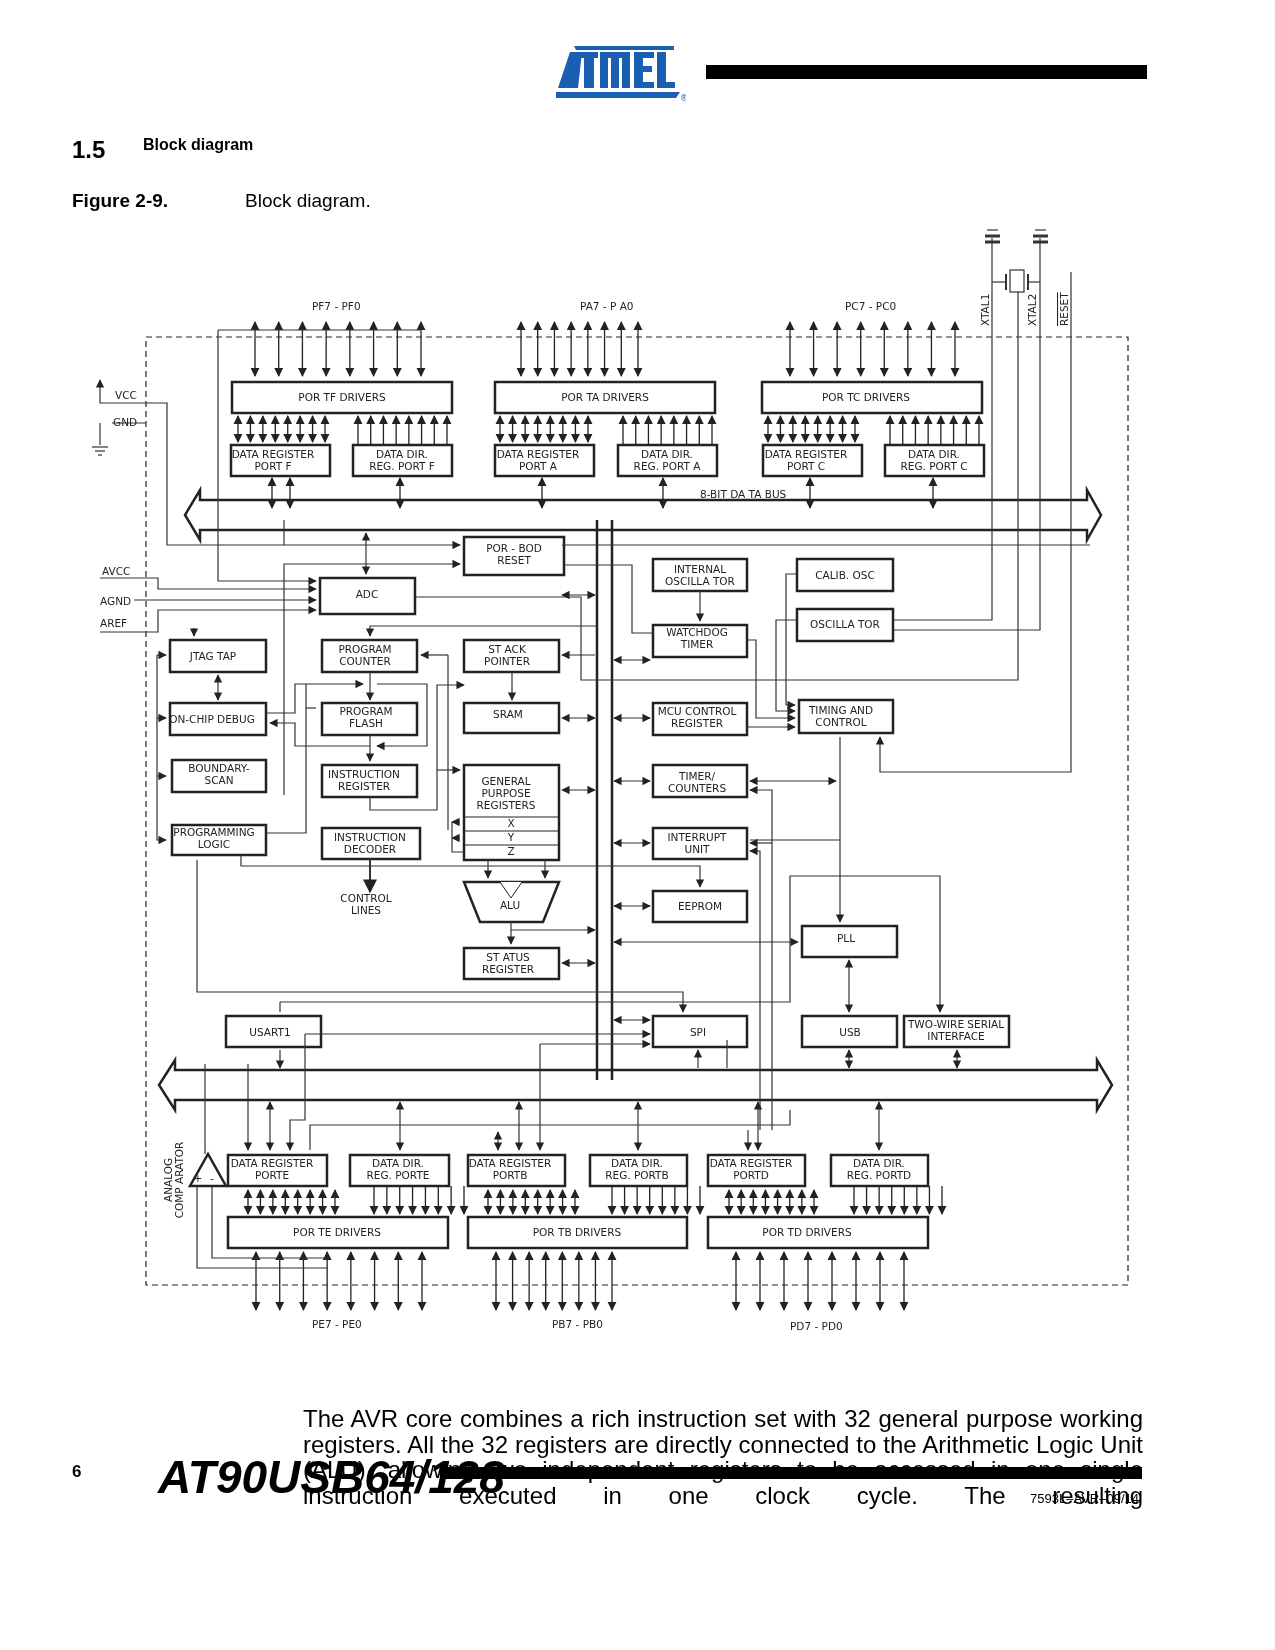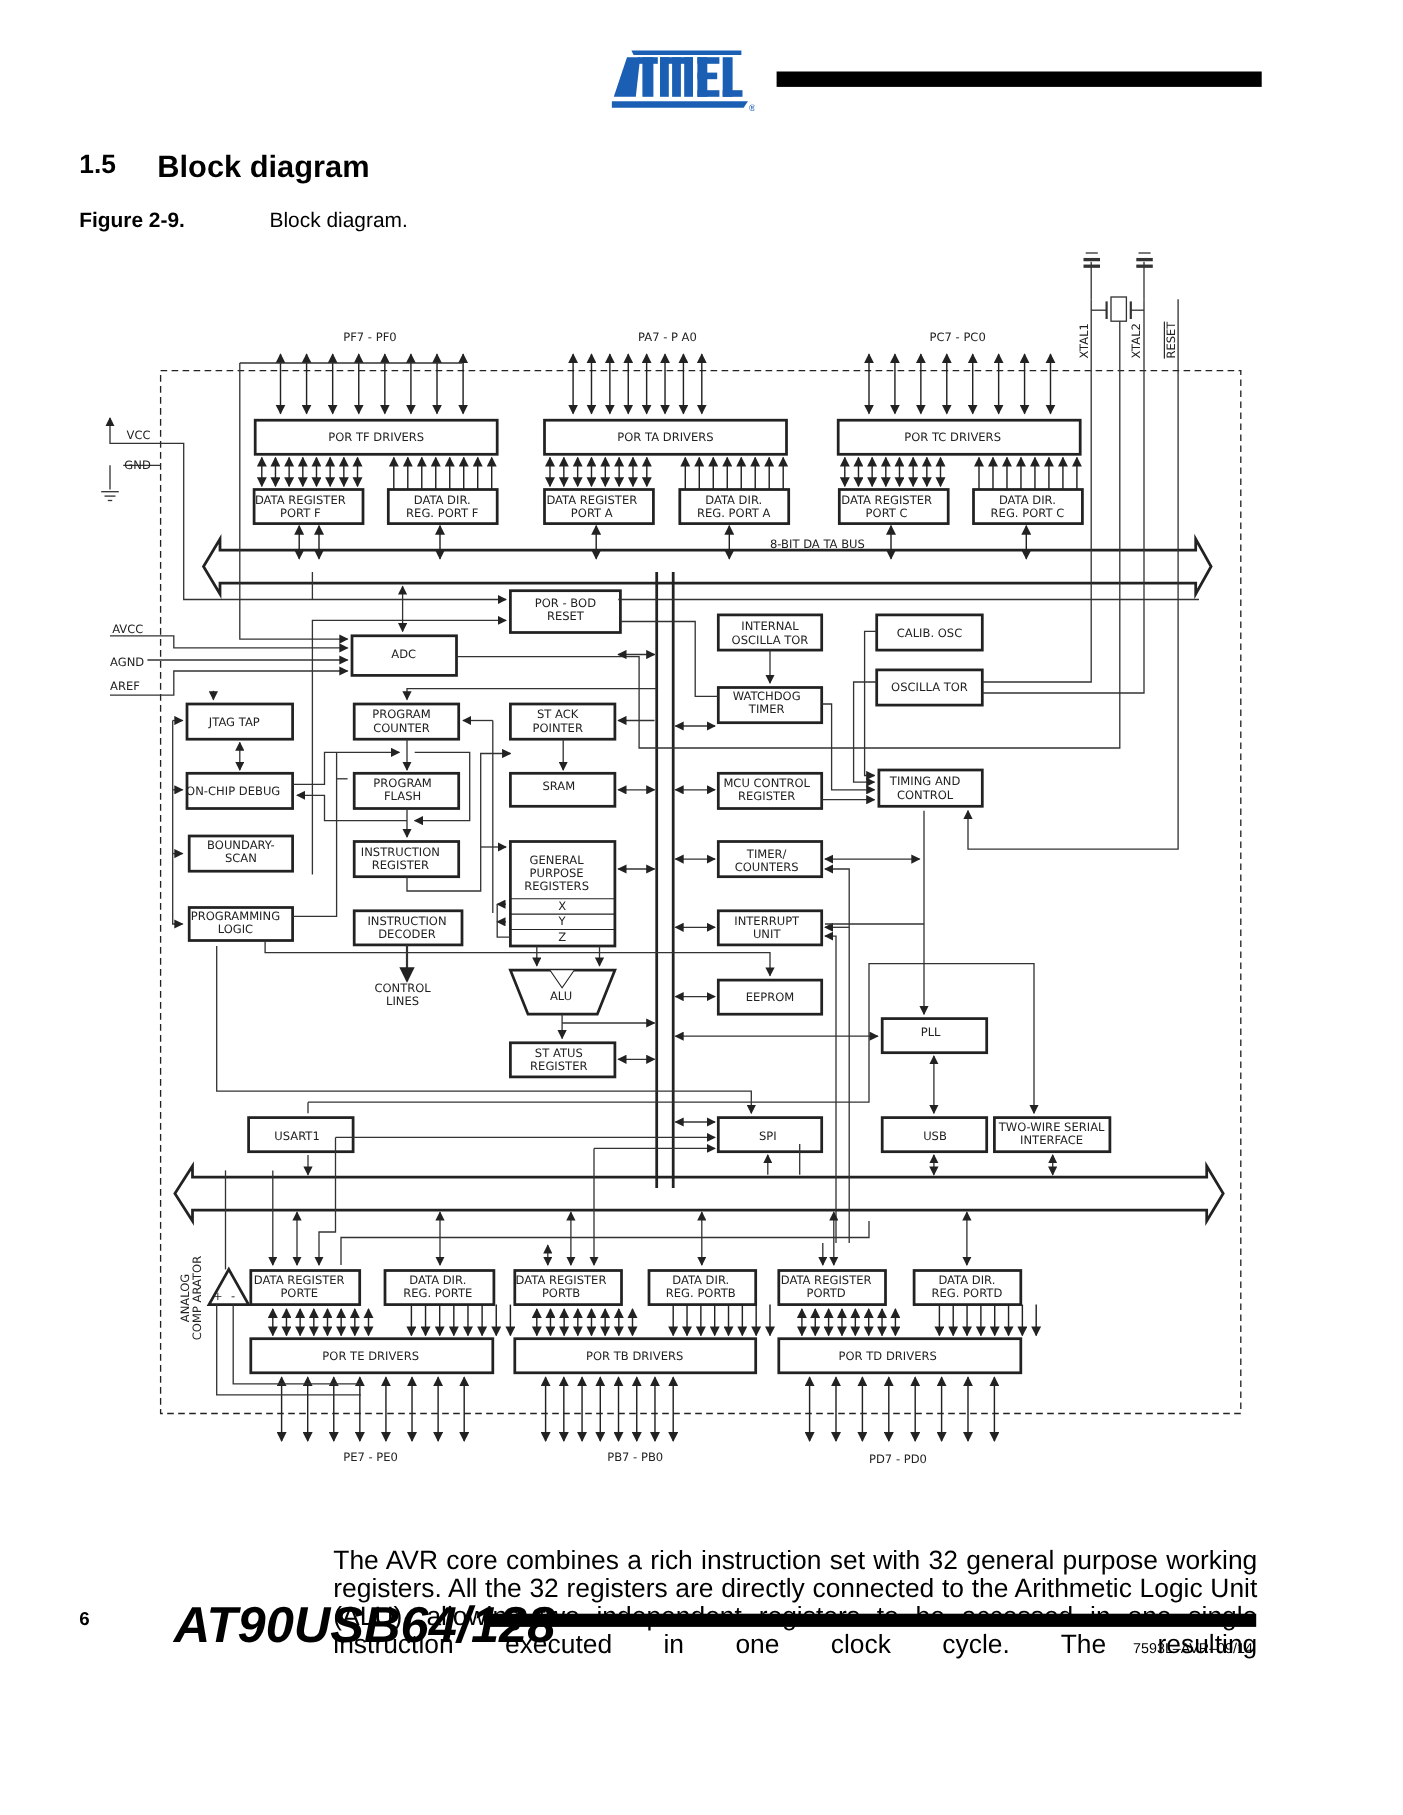--- a/index.html
+++ b/index.html
@@ -1,21 +1,21 @@
 <!DOCTYPE html>
 <html><head>
 <meta charset="utf-8">
 <style>
   html, body { margin:0; padding:0; background:#ffffff; }
   body { width:1275px; height:1650px; position:relative; overflow:hidden; font-family:"Liberation Sans", sans-serif; color:#000; }
   .abs { position:absolute; }
   #logo { left:556px; top:44px; width:130px; height:58px; }
   #header-bar { left:706px; top:65px; width:441px; height:14px; background:#000; }
   #section-num { left:72px; top:136px; font-size:24px; font-weight:bold; }
-  #section-title { left:143px; top:136px; font-size:28px; font-weight:bold; }
+  #section-title { left:143px; top:136px; font-size:16px; font-weight:bold; }
   #figure-label { left:72px; top:190px; font-size:19px; font-weight:bold; }
   #figure-title { left:200px; top:190px; font-size:19px;margin-left:45px; }
   #diagram { left:0; top:0; width:1275px; height:1650px; }
   #diagram text { font-family:"DejaVu Sans", sans-serif; font-size:10.5px; fill:#222; }
   #body-text { left:303px; top:1406px; width:840px; font-size:24px; line-height:25.5px; text-align:justify; text-align-last:justify; }
   #page-num { left:72px; top:1462px; font-size:17px; font-weight:bold; }
   #doc-title { left:158px; top:1450px; font-size:46px; font-weight:bold; font-style:italic; }
   #footer-bar { left:440px; top:1467px; width:702px; height:12px; background:#000; }
   #doc-code { left:1000px; top:1491px; width:139px; text-align:right; font-size:13px; }
 </style>

